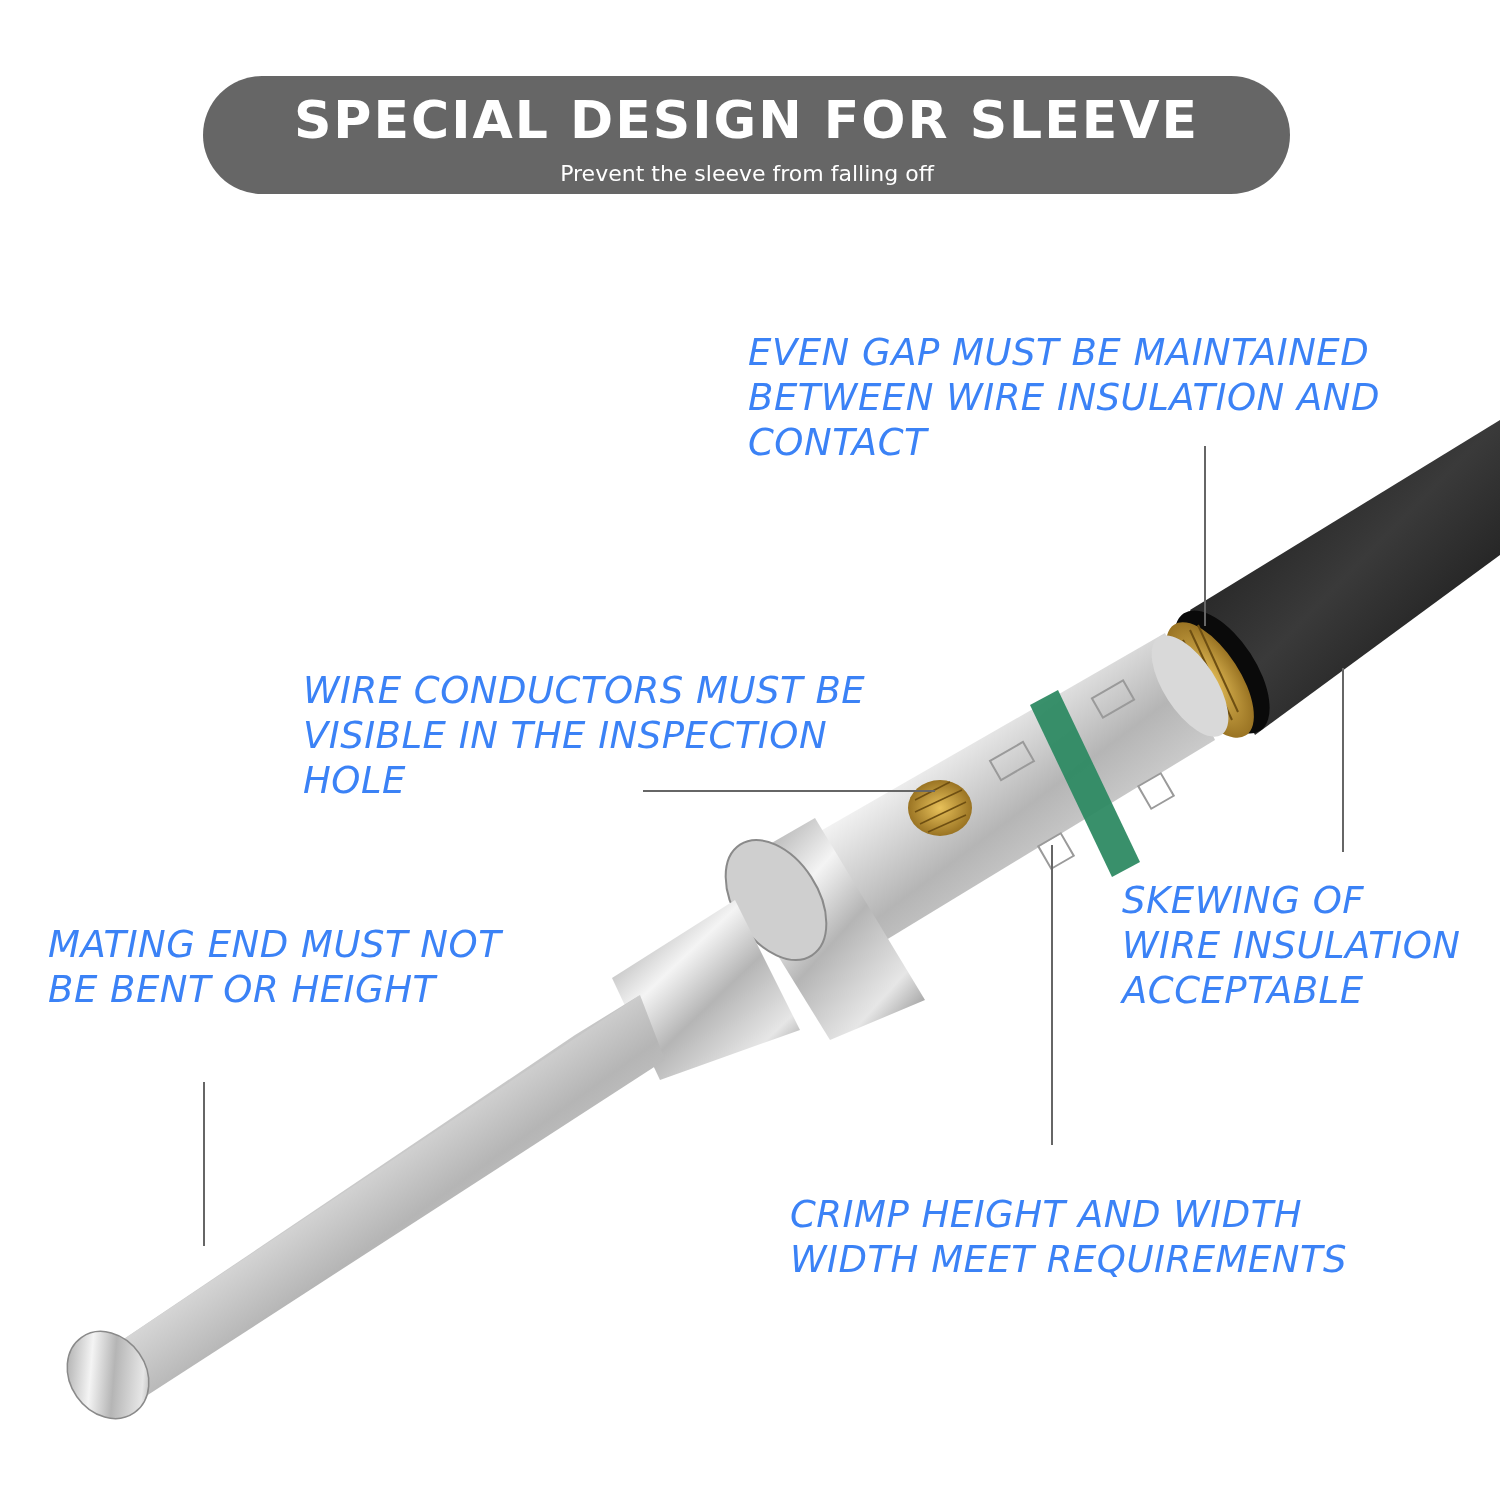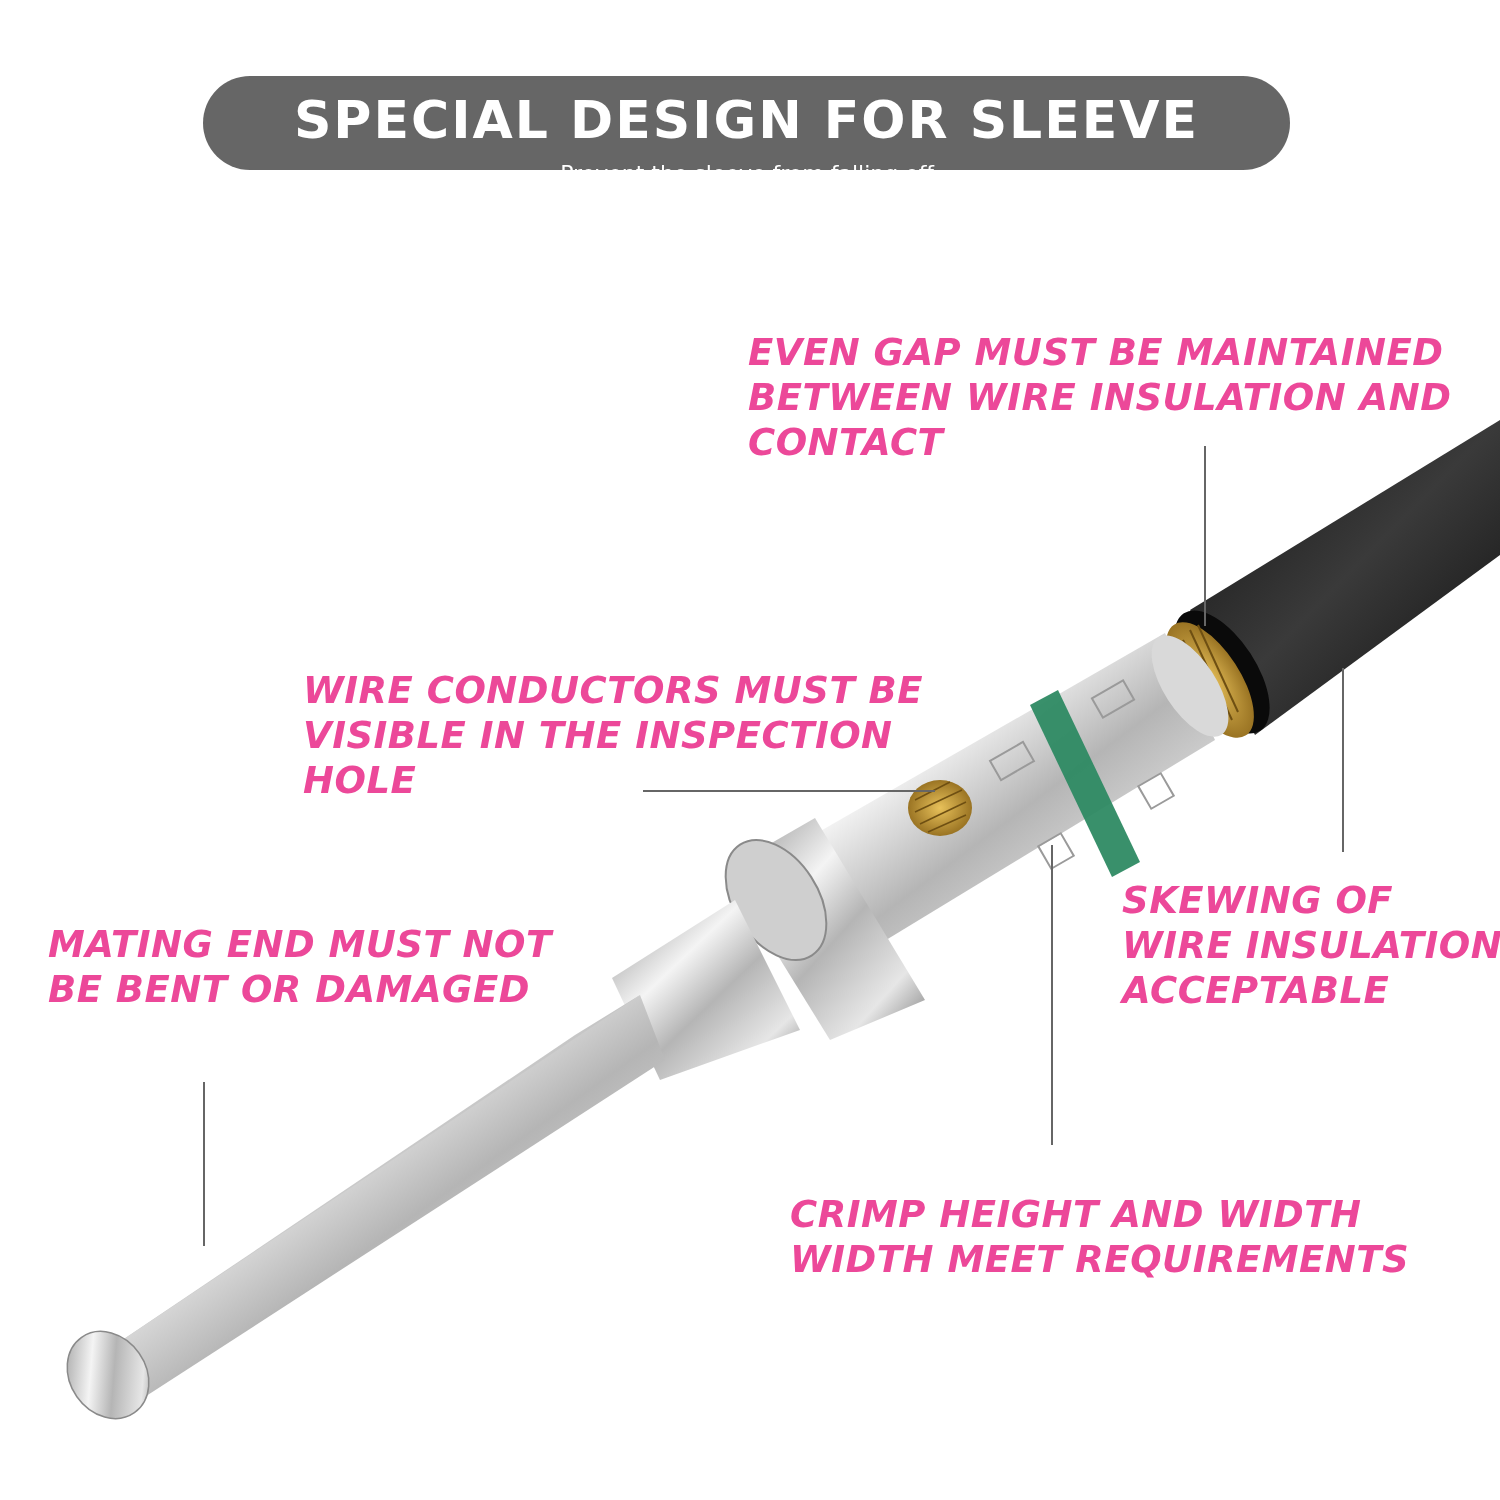--- a/index.html
+++ b/index.html
@@ -1,20 +1,20 @@
 <!DOCTYPE html>
 <html><head>
 <meta charset="utf-8">
 <style>
   html,body{margin:0;padding:0;background:#ffffff;}
   body{width:1500px;height:1500px;position:relative;overflow:hidden;font-family:"DejaVu Sans",sans-serif;}
-  .banner{position:absolute;left:203px;top:76px;width:1087px;height:94px;border-radius:67px;background:#666666;color:#fff;text-align:center;}
+  .banner{position:absolute;left:203px;top:76px;width:1087px;height:118px;border-radius:67px;background:#666666;color:#fff;text-align:center;}
   .banner-title{position:absolute;left:0;right:0;top:14px;font-size:52px;font-weight:bold;letter-spacing:2px;line-height:60px;}
   .banner-sub{position:absolute;left:1px;right:0;top:78px;font-size:22px;line-height:40px;}
-  .callout{position:absolute;color:#ec4899;font-weight:bold;font-style:italic;font-size:37px;line-height:45px;letter-spacing:0.5px;white-space:nowrap;}
+  .callout{position:absolute;color:#3b82f6;font-weight:normal;font-style:italic;font-size:37px;line-height:45px;letter-spacing:0.5px;white-space:nowrap;}
   .leader{position:absolute;background:#666666;}
   svg.art{position:absolute;left:0;top:0;}
 </style>
 </head>
 <body>
 
 <div class="banner">
   <div class="banner-title">SPECIAL DESIGN FOR SLEEVE</div>
   <div class="banner-sub">Prevent the sleeve from falling off</div>
 </div>
@@ -114,19 +114,19 @@
 </div>
 
 <div class="callout" style="left:1122px;top:878px;">
   <div>SKEWING OF</div>
   <div>WIRE INSULATION</div>
   <div>ACCEPTABLE</div>
 </div>
 
 <div class="callout" style="left:48px;top:922px;">
   <div>MATING END MUST NOT</div>
-  <div>BE BENT OR DAMAGED</div>
+  <div>BE BENT OR HEIGHT</div>
 </div>
 
 <div class="callout" style="left:755px;top:1192px;margin-left:35px;">
   <div>CRIMP HEIGHT AND WIDTH</div>
   <div>WIDTH MEET REQUIREMENTS</div>
 </div>
 
 </body></html>

